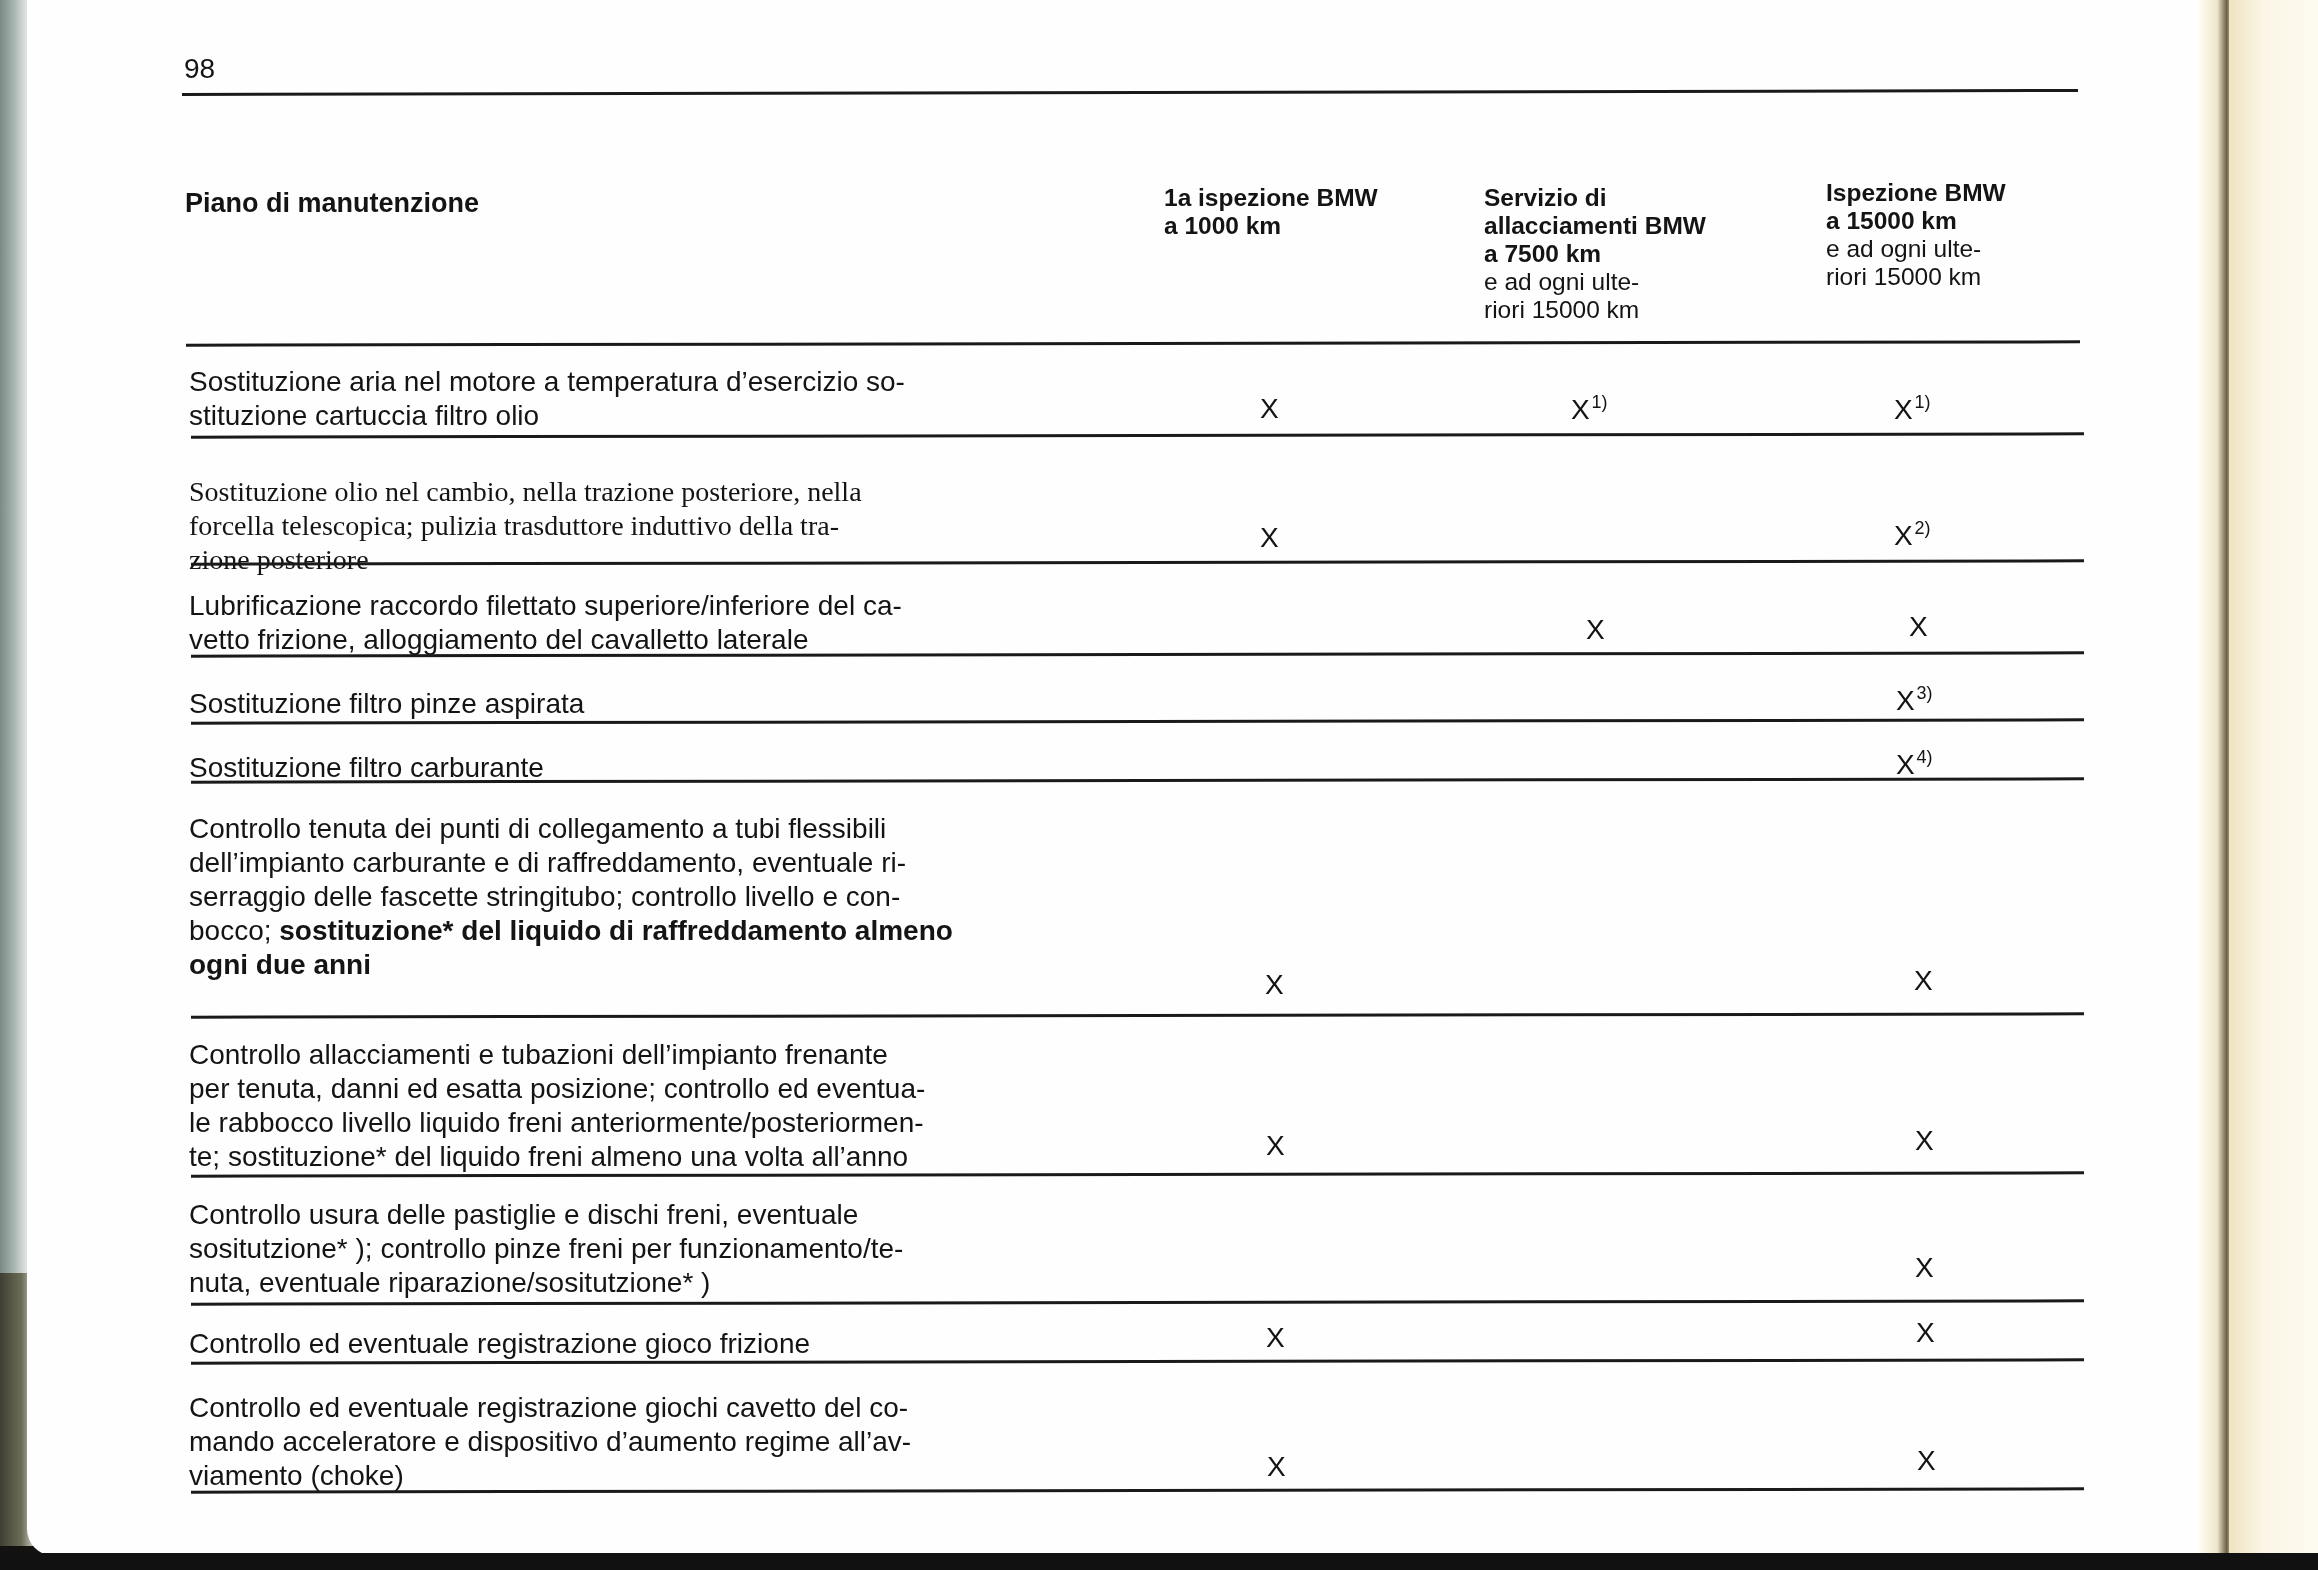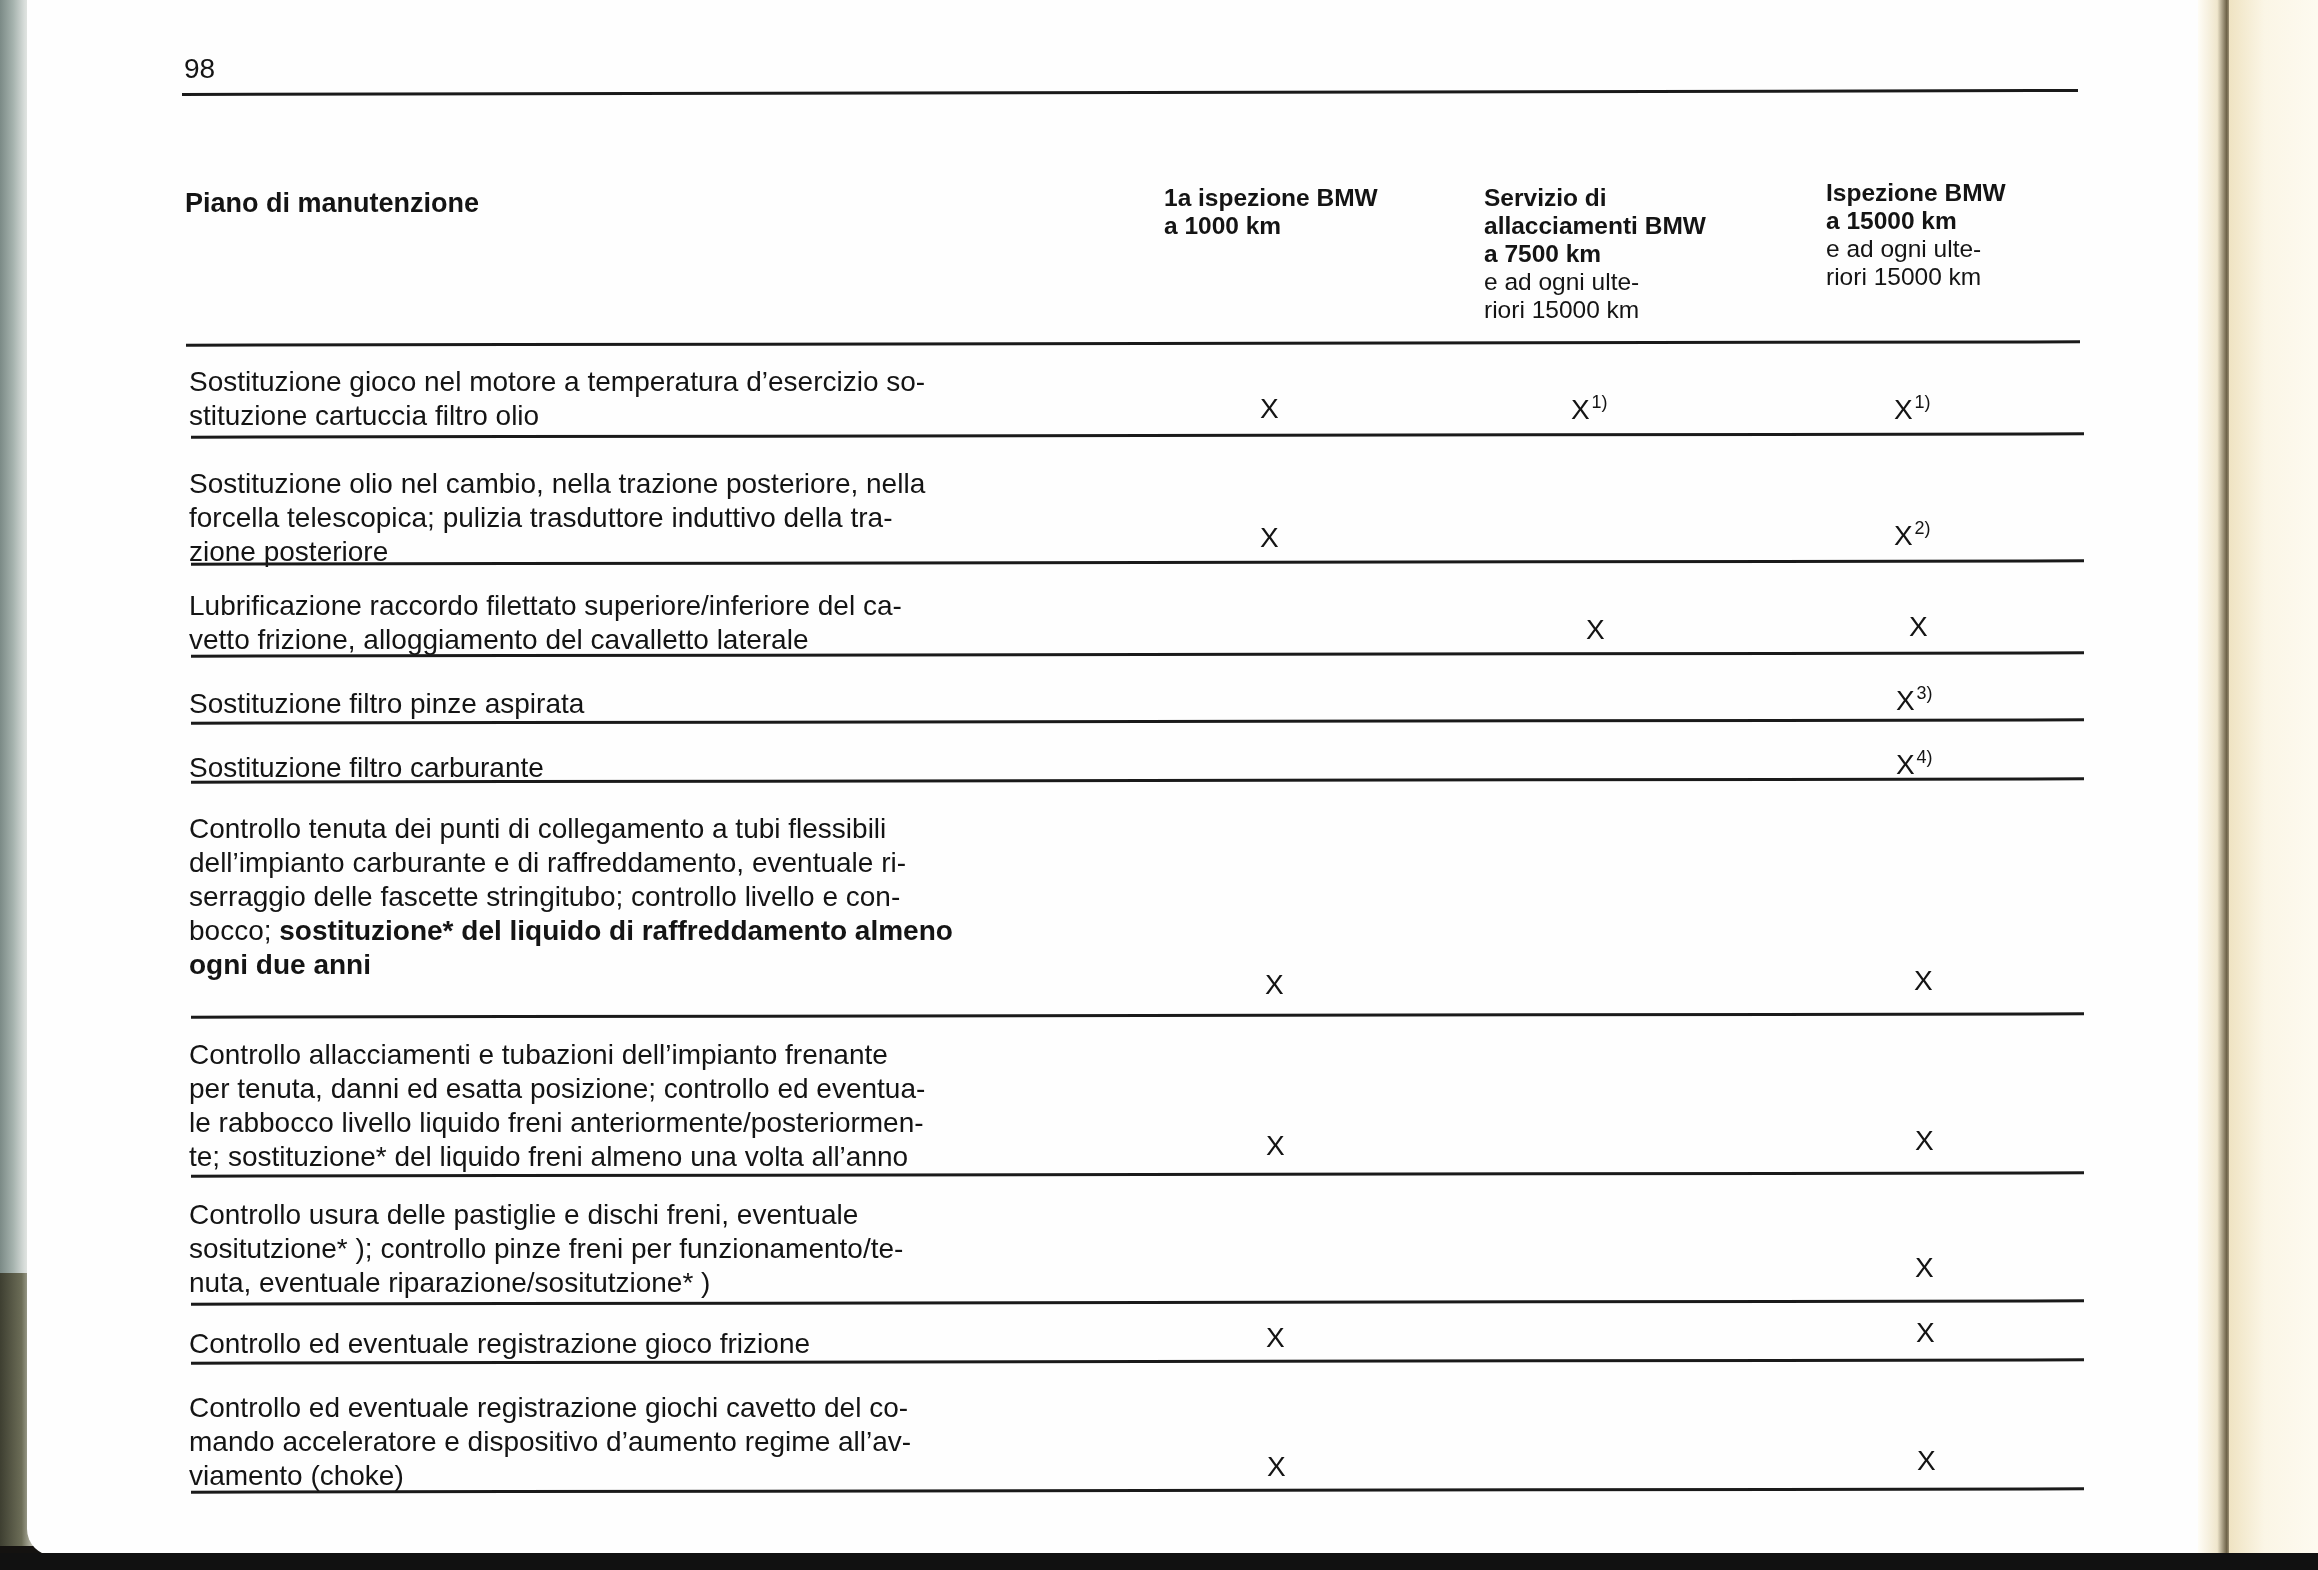--- a/index.html
+++ b/index.html
@@ -105,31 +105,31 @@
 <div class="col-head c3">
   <span class="strong">Ispezione BMW</span>
   <span class="strong">a 15000 km</span>
   <span class="normal">e ad ogni ulte-</span>
   <span class="normal">riori 15000 km</span>
 </div>
 <div class="rule head"></div>
 
 <div class="row" style="top:365px;">
   <div class="desc" style="top:0;">
-    <div>Sostituzione gioco nel motore a temperatura d’esercizio so-</div>
+    <div>Sostituzione aria nel motore a temperatura d’esercizio so-</div>
     <div>stituzione cartuccia filtro olio</div>
   </div>
   <span class="mark" style="left:1260px;top:30px;"><span>X</span></span>
   <span class="mark" style="left:1571px;top:23px;"><span>X</span><sup>1)</sup></span>
   <span class="mark" style="left:1894px;top:23px;"><span>X</span><sup>1)</sup></span>
   <div class="line" style="top:69px;"></div>
 </div>
 
 <div class="row" style="top:459px;">
-  <div class="desc" style="top:8px;">
+  <div class="desc" style="top:16px;font-family:Liberation Serif, serif;">
     <div>Sostituzione olio nel cambio, nella trazione posteriore, nella</div>
     <div>forcella telescopica; pulizia trasduttore induttivo della tra-</div>
     <div>zione posteriore</div>
   </div>
   <span class="mark" style="left:1260px;top:65px;"><span>X</span></span>
   <span class="mark" style="left:1894px;top:55px;"><span>X</span><sup>2)</sup></span>
   <div class="line" style="top:102px;"></div>
 </div>
 
 <div class="row" style="top:589px;">

